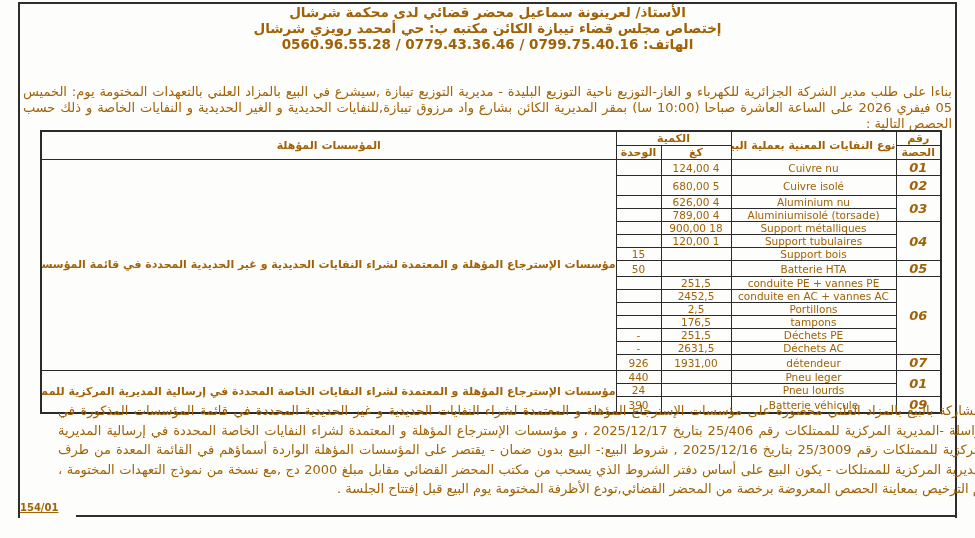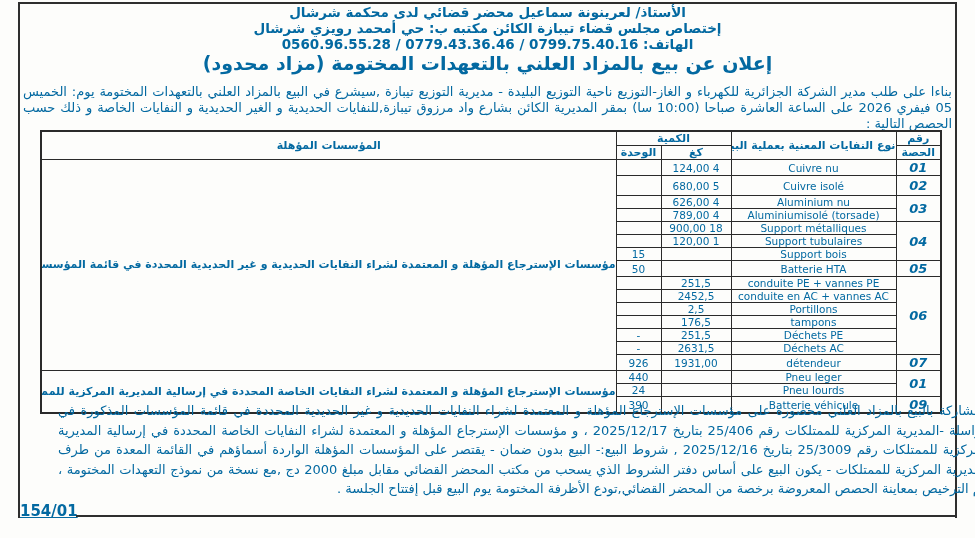--- a/index.html
+++ b/index.html
@@ -1,30 +1,30 @@
 <!DOCTYPE html>
 <html><head>
 <meta charset="utf-8">
 <style>
   html,body{margin:0;padding:0;background:#e8e8e8;}
   .page{
     position:relative;width:975px;height:538px;background:#fdfdfb;
-    font-family:"DejaVu Sans",sans-serif;color:#0369a1;overflow:hidden;
+    font-family:"DejaVu Sans",sans-serif;color:#a16207;overflow:hidden;
     margin:0 auto;
   }
   .frame{
     position:absolute;left:18px;top:2px;width:935px;height:514px;
     border:2px solid #2e2e2e;border-bottom:none;pointer-events:none;
   }
   .bottom-line{
     position:absolute;left:76px;top:515px;width:879px;height:0;
     border-top:2px solid #2e2e2e;
   }
   .page-num{
-    position:absolute;left:20px;top:502px;font-size:15px;font-weight:bold;
+    position:absolute;left:20px;top:502px;font-size:10px;font-weight:bold;
     background:#fdfdfb;padding-right:4px;text-decoration:underline;
   }
   .hdr{position:absolute;left:30px;right:30px;text-align:center;direction:rtl;font-weight:bold;}
   .h1{top:4px;font-size:13.5px;}
   .h2{top:20px;font-size:13.5px;}
   .h3{top:36px;font-size:13.5px;}
   .title{top:52px;font-size:19px;font-weight:800;letter-spacing:0;}
   .intro{
     position:absolute;top:84px;left:23px;width:929px;direction:rtl;
     text-align:justify;font-size:13px;line-height:16px;
@@ -57,21 +57,20 @@
 </head>
 <body>
 
 <div class="page">
 
   <div class="frame"></div>
 
   <div class="hdr h1">الأستاذ/ لعرينونة سماعيل محضر قضائي لدى محكمة شرشال</div>
   <div class="hdr h2">إختصاص مجلس قضاء تيبازة الكائن مكتبه ب: حي أمحمد رويزي شرشال</div>
   <div class="hdr h3">الهاتف: 0799.75.40.16 / 0779.43.36.46 / 0560.96.55.28</div>
-  <div class="hdr title">إعلان عن بيع بالمزاد العلني بالتعهدات المختومة (مزاد محدود)</div>
 
   <div class="intro">بناءا على طلب مدير الشركة الجزائرية للكهرباء و الغاز-التوزيع ناحية التوزيع البليدة - مديرية التوزيع تيبازة ,سيشرع في البيع بالمزاد العلني بالتعهدات المختومة يوم: الخميس 05 فيفري 2026 على الساعة العاشرة صباحا (10:00 سا) بمقر المديرية الكائن بشارع واد مرزوق تيبازة,للنفايات الحديدية و الغير الحديدية و النفايات الخاصة و ذلك حسب الحصص التالية :</div>
 
   <table class="waste">
     <colgroup>
       <col style="width:45px">
         <col style="width:165px">
         <col style="width:70px">
       <col style="width:45px">
         <col style="width:575px">

